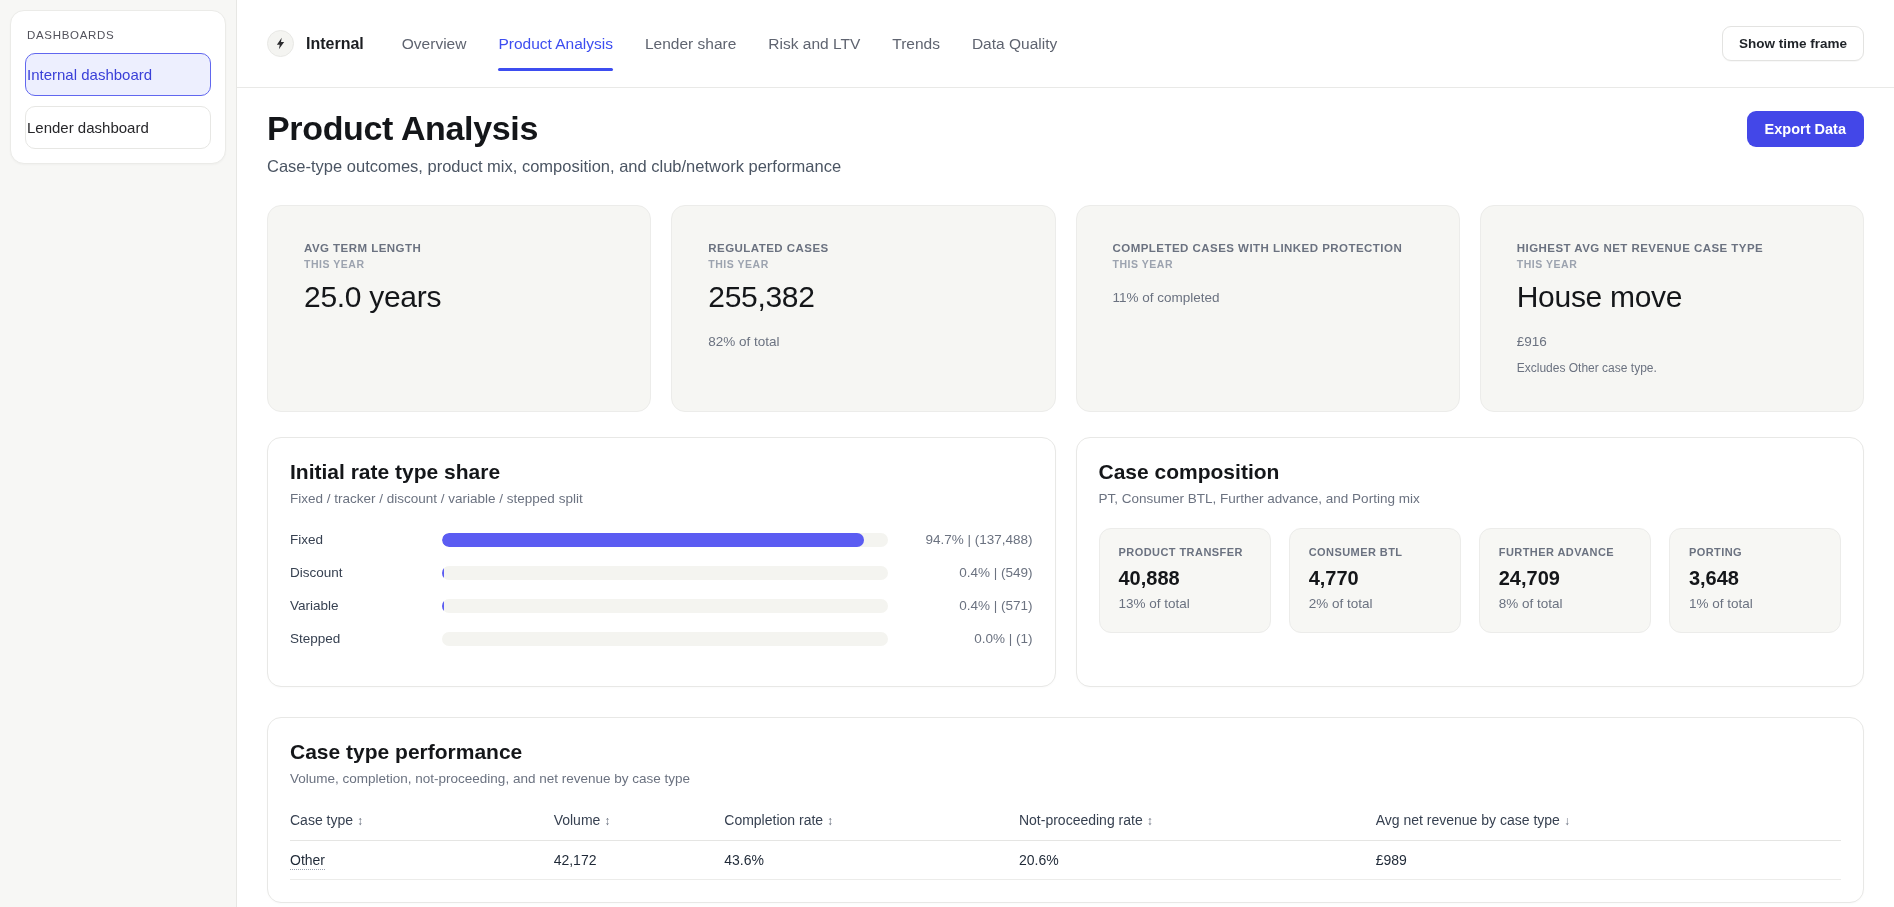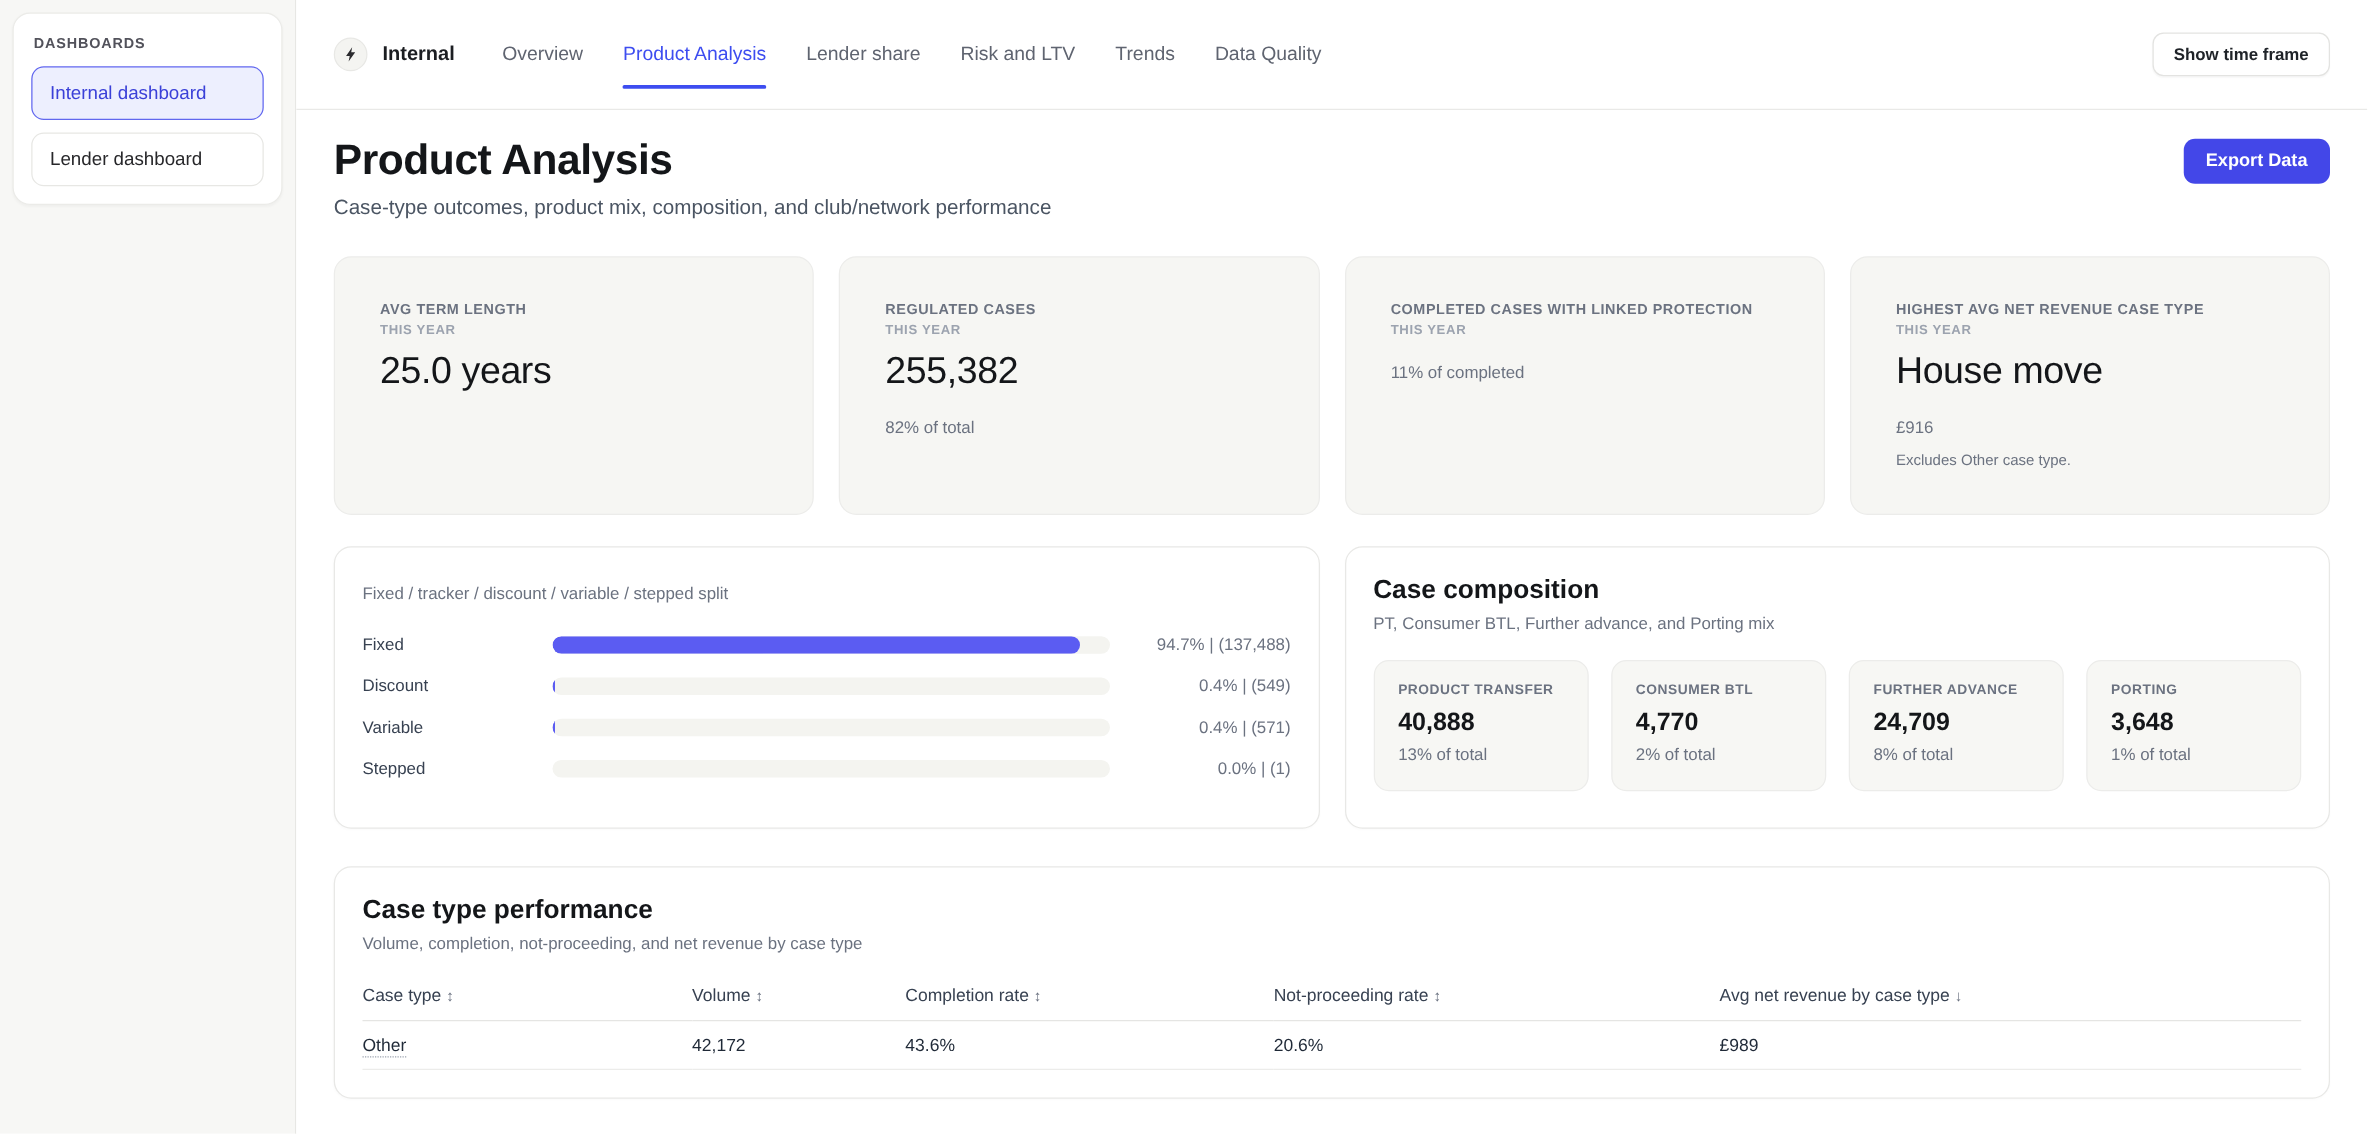--- a/index.html
+++ b/index.html
@@ -3,22 +3,22 @@
 <meta charset="utf-8">
 <style>
   * { margin:0; padding:0; box-sizing:border-box; }
   html,body { width:1894px; height:907px; overflow:hidden; background:#ffffff;
     font-family:"Liberation Sans","DejaVu Sans",sans-serif; color:#17191c; }
   .layout { display:flex; width:100%; height:100%; }
 
   
   .rail { width:237px; min-width:237px; height:100%; background:#f7f7f5; border-right:1px solid #e7e7e4; padding:10px; }
   .side-card { background:#ffffff; border:1px solid #ebebe8; border-radius:14px; padding:14px; box-shadow:0 1px 2px rgba(0,0,0,.03); }
-  .side-label { font-size:11.5px; font-weight:700; letter-spacing:.06em; color:#52525b; margin:4px 2px 12px; }
-  .side-item { border:1px solid #e7e7e4; border-radius:10px; padding:12px 14px; font-size:15px; color:#27272a; background:#fff; cursor:pointer; }
+  .side-label { font-size:11.5px; font-weight:400; letter-spacing:.06em; color:#52525b; margin:4px 2px 12px; }
+  .side-item { border:1px solid #e7e7e4; border-radius:10px; padding:12px 1px; font-size:15px; color:#27272a; background:#fff; cursor:pointer; }
   .side-item + .side-item { margin-top:10px; }
   .side-item.active { border:1.5px solid #6167ef; background:#edeffe; color:#3a40d8; font-weight:500; }
 
   
   .main { flex:1; height:100%; overflow:hidden; background:#fff; }
   .nav { height:88px; border-bottom:1px solid #e9e9e7; display:flex; align-items:center; padding:0 30px; }
   .brand { display:flex; align-items:center; gap:12px; }
   .brand-badge { width:27px; height:27px; border-radius:50%; background:#f4f4f1; border:1px solid #e8e8e5; display:flex; align-items:center; justify-content:center; }
   .brand-name { font-size:16px; font-weight:700; color:#1c1e22; }
   .tabs { display:flex; align-items:center; gap:32px; margin-left:38px; }
@@ -141,20 +141,21 @@
           <div class="stat-period">THIS YEAR</div>
           <div class="stat-value">House move</div>
           <div class="stat-sub">£916</div>
           <div class="stat-note">Excludes Other case type.</div>
         </div>
       </div>
 
       <div class="cards-row">
 
         <div class="panel">
+          <div class="panel-title">Initial rate type share</div>
           <div class="panel-sub">Fixed / tracker / discount / variable / stepped split</div>
           <div class="bars">
             <div class="bar-row">
               <div class="bar-label">Fixed</div>
               <div class="bar-track">
                   <div class="bar-fill" style="width: 94.7%;"></div>
                 </div>
               <div class="bar-value">94.7% | (137,488)</div>
             </div>
             <div class="bar-row">

